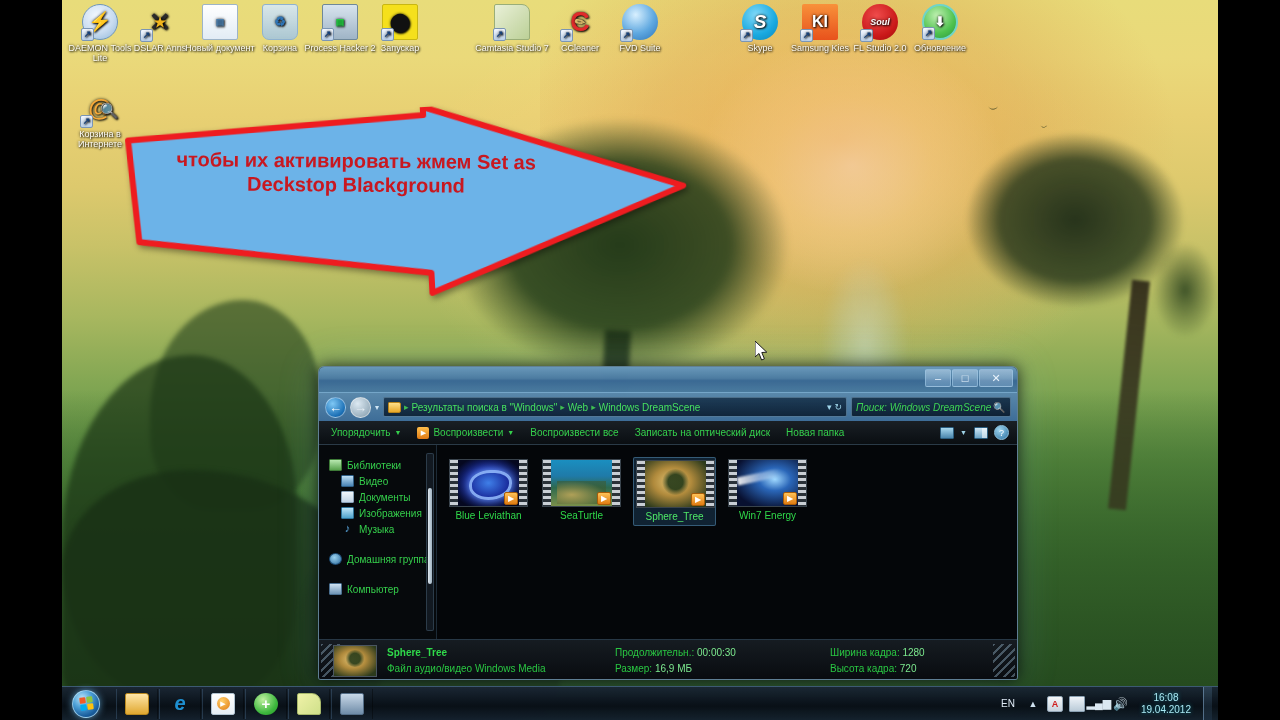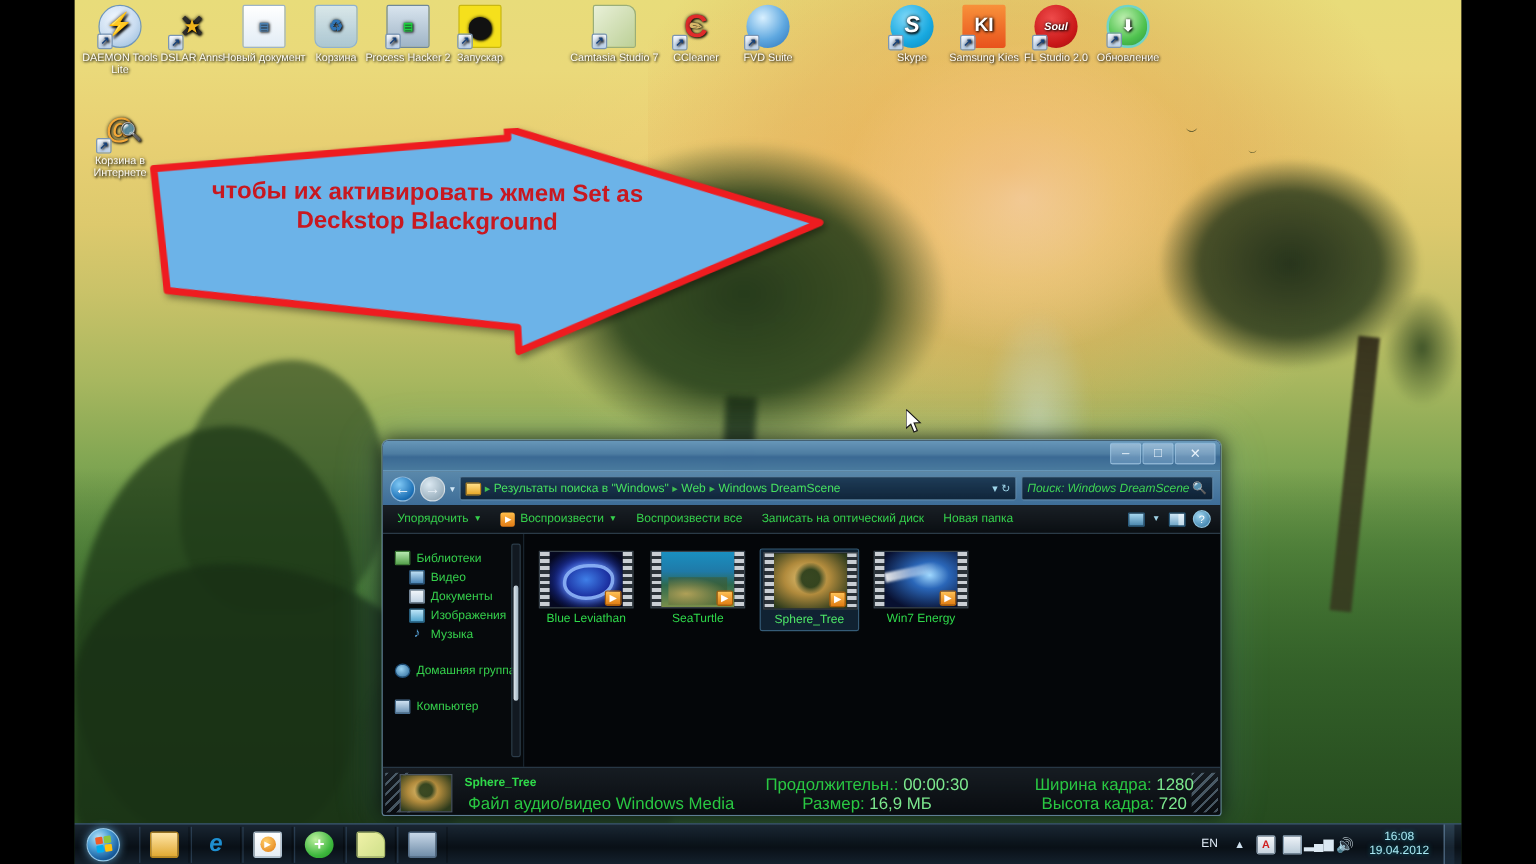--- a/index.html
+++ b/index.html
@@ -309,23 +309,23 @@
     background: radial-gradient(ellipse at 45% 45%, #e8c878 0%, #b08a3c 40%, #2c3a1c 85%);
   }
   #dthumb::after {
     content: ""; position: absolute; left: 26%; top: 15%; width: 48%; height: 58%;
     background: radial-gradient(circle, rgba(40,60,26,.9) 40%, rgba(40,60,26,0) 72%); border-radius: 50%;
   }
   #dinfo { flex: 1; z-index: 2; }
   .drow { display: flex; align-items: center; height: 16px; }
   .dcol1 { width: 228px; }
   .dcol2 { width: 215px; }
-  .dcol3 { flex: 1; margin-left: 24px; }
+  .dcol3 { flex: 1; }
   .dtitle { color: #2fd94a; font-size: 10px; font-weight: bold; }
-  .dtext { color: #29c742; font-size: 14px; text-align: center; }
+  .dtext { color: #29c742; font-size: 10px; }
   .dkey { color: #29c742; }
   .dval { color: #7ce88e; }
 
   
   #taskbar {
     position: absolute; left: 62px; bottom: 0; width: 1156px; height: 34px; z-index: 50;
     background: linear-gradient(to bottom, rgba(26,38,52,.96) 0%, rgba(12,20,30,.97) 42%, rgba(8,14,22,.97) 58%, rgba(20,32,46,.96) 100%);
     border-top: 1px solid rgba(110,160,200,.45);
     display: flex; align-items: center;
   }

